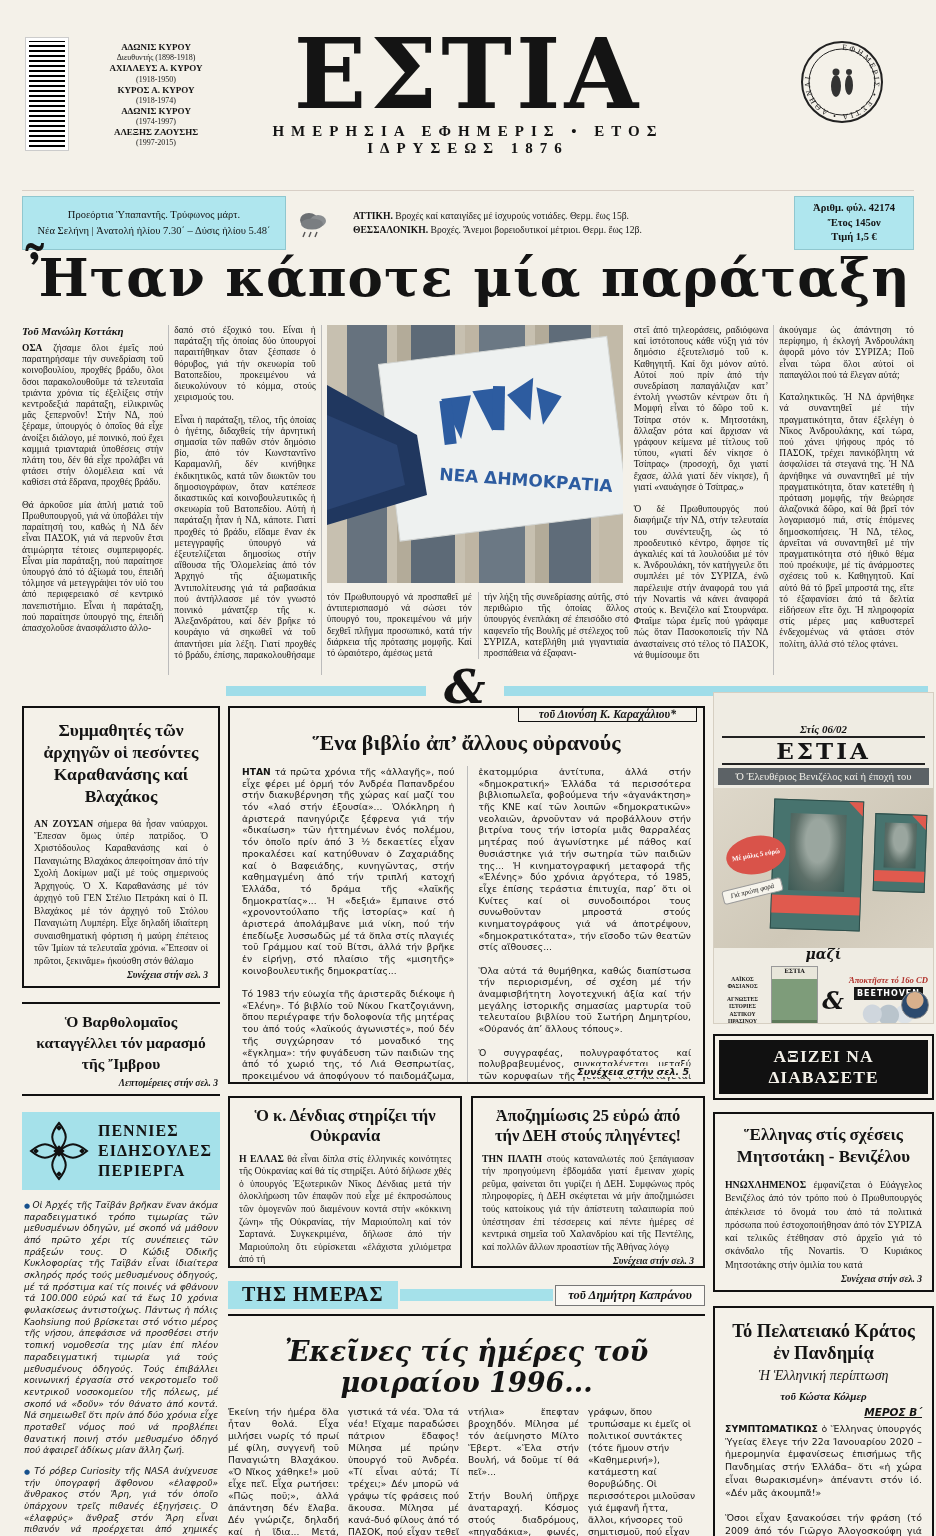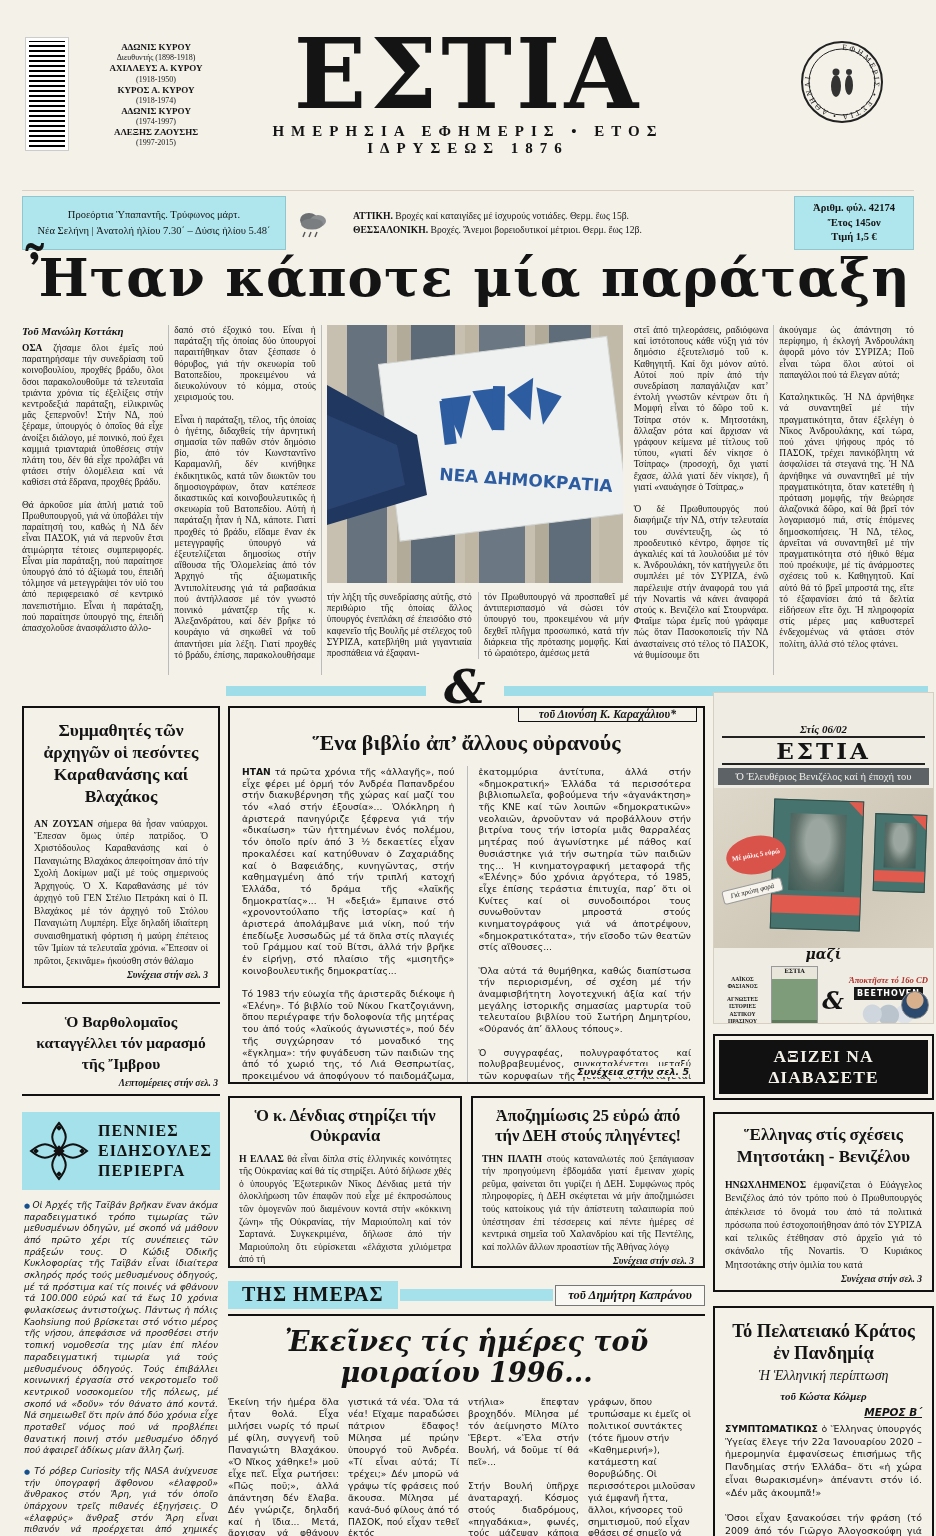--- a/index.html
+++ b/index.html
@@ -79,21 +79,21 @@
   #midrow{display:flex;gap:9px;margin-top:12px;height:172px;}
   #midrow .box{flex:1;padding:8px 9px;box-sizing:border-box;overflow:hidden;position:relative;}
   #midrow h2{margin:0 0 7px;text-align:center;font-size:16.5px;line-height:1.2;}
   #midrow .bd{font-size:9.7px;line-height:1.3;}
   
   #imeras-band{display:flex;align-items:center;margin-top:14px;height:26px;}
   #imeras-band .lbl{background:#a5e1ea;padding:2px 14px 3px;font-weight:bold;font-size:20px;letter-spacing:1px;}
   #imeras-band .strip{flex:1;height:12px;background:#a5e1ea;margin:0 2px;}
   #imeras-band .auth{background:#faf8f3;border:1px solid #777;padding:2px 12px;font-style:italic;font-weight:bold;font-size:12.5px;}
   #imeras-rule{border-top:2px solid #111;margin-top:6px;}
-  #imeras-h{font-size:27px;font-weight:bold;font-style:italic;text-align:center;margin:10px 0 8px;font-family:"DejaVu Serif",serif;}
+  #imeras-h{font-size:27px;font-weight:bold;font-style:italic;text-align:center;margin:20px 0 8px;font-family:"DejaVu Serif",serif;}
   #imeras-cols{display:flex;gap:9px;overflow:hidden;}
   #imeras-cols>div{width:111px;font-family:"DejaVu Sans",sans-serif;font-size:9.2px;line-height:1.3;}
   
   #ad{position:relative;height:330px;border:1px solid #d6cfc2;background:#efece3;overflow:hidden;}
   .ad-date{text-align:center;font-weight:bold;font-style:italic;font-size:11px;padding-top:2px;margin-top:28px;}
   .ad-brand{text-align:center;font-family:"DejaVu Serif",serif;font-weight:bold;font-size:23px;letter-spacing:3px;
     border-top:2px solid #222;border-bottom:2px solid #222;margin:1px 8px 0;line-height:1.1;}
   .ad-banner{background:#5c6266;color:#f3f1ea;text-align:center;font-size:10.6px;padding:3px 2px;margin:3px 4px;}
   .covers{position:relative;height:160px;background:linear-gradient(140deg,#ded8ca,#cfc8b8 60%,#d9d2c3);}
   .cover{position:absolute;background:#47736e;border:1px solid #2e4d49;}
@@ -232,22 +232,22 @@
           <rect x="118" y="72" width="12" height="44"></rect>
           <rect x="170" y="64" width="12" height="44" transform="rotate(8 176 86)"></rect>
           <polygon points="216,70 240,82 218,108"></polygon>
         </g>
         <text x="108" y="150" font-size="17" font-weight="bold" fill="#2d5ca0" font-family="DejaVu Sans,sans-serif" transform="rotate(11 108 150)">ΝΕΑ ΔΗΜΟΚΡΑΤΙΑ</text>
       </g>
       <polygon points="0,60 90,110 100,170 0,200" fill="#20375f"></polygon>
       <polygon points="0,90 70,120 78,160 0,185" fill="#2a4472"></polygon>
     </svg>
     <div class="subcols">
+      <div class="just">τόν Πρωθυπουργό νά προσπαθεῖ μέ ἀντιπερισπασμό νά σώσει τόν ὑπουργό του, προκειμένου νά μήν δεχθεῖ πλῆγμα προσωπικό, κατά τήν διάρκεια τῆς πρότασης μομφῆς. Καί τό ὡραιότερο, ἀμέσως μετά</div>
       <div class="just">τήν λήξη τῆς συνεδρίασης αὐτῆς, στό περιθώριο τῆς ὁποίας ἄλλος ὑπουργός ἐνεπλάκη σέ ἐπεισόδιο στό καφενεῖο τῆς Βουλῆς μέ στέλεχος τοῦ ΣΥΡΙΖΑ, κατεβλήθη μιά γιγαντιαία προσπάθεια νά ἐξαφανι-</div>
-      <div class="just">τόν Πρωθυπουργό νά προσπαθεῖ μέ ἀντιπερισπασμό νά σώσει τόν ὑπουργό του, προκειμένου νά μήν δεχθεῖ πλῆγμα προσωπικό, κατά τήν διάρκεια τῆς πρότασης μομφῆς. Καί τό ὡραιότερο, ἀμέσως μετά</div>
     </div>
   </div>
   <div class="lcol c4 just pre">στεῖ ἀπό τηλεοράσεις, ραδιόφωνα καί ἱστότοπους κάθε νύξη γιά τόν δημόσιο ἐξευτελισμό τοῦ κ. Καθηγητῆ. Καί ὄχι μόνον αὐτό. Αὐτοί πού πρίν ἀπό τήν συνεδρίαση παπαγάλιζαν κατ’ ἐντολή γνωστῶν κέντρων ὅτι ἡ Μομφή εἶναι τό δῶρο τοῦ κ. Τσίπρα στόν κ. Μητσοτάκη, ἄλλαξαν ρότα καί ἄρχισαν νά γράφουν κείμενα μέ τίτλους τοῦ τύπου, «γιατί δέν νίκησε ὁ Τσίπρας» (προσοχή, ὄχι γιατί ἔχασε, ἀλλά γιατί δέν νίκησε), ἤ γιατί «ναυάγησε ὁ Τσίπρας.»
 
 Ὁ δέ Πρωθυπουργός πού διαφήμιζε τήν ΝΔ, στήν τελευταία του συνέντευξη, ὡς τό προοδευτικό κέντρο, ἄφησε τίς ἀγκαλιές καί τά λουλούδια μέ τόν κ. Ἀνδρουλάκη, τόν κατήγγειλε ὅτι συμπλέει μέ τόν ΣΥΡΙΖΑ, ἐνῶ παρέλειψε στήν ἀναφορά του γιά τήν Novartis νά κάνει ἀναφορά στούς κ. Βενιζέλο καί Στουρνάρα. Φταῖμε τώρα ἐμεῖς πού γράφαμε πώς ὅταν Πασοκοποιεῖς τήν ΝΔ ἀνασταίνεις στό τέλος τό ΠΑΣΟΚ, νά θυμίσουμε ὅτι</div>
   <div class="lcol c5 just pre">ἀκούγαμε ὡς ἀπάντηση τό περίφημο, ἡ ἐκλογή Ἀνδρουλάκη ἀφορᾶ μόνο τόν ΣΥΡΙΖΑ; Ποῦ εἶναι τώρα ὅλοι αὐτοί οἱ παπαγάλοι πού τά ἔλεγαν αὐτά;
 
 Καταληκτικῶς. Ἡ ΝΔ ἀρνήθηκε νά συναντηθεῖ μέ τήν πραγματικότητα, ὅταν ἐξελέγη ὁ Νῖκος Ἀνδρουλάκης, καί τώρα, πού χάνει ψήφους πρός τό ΠΑΣΟΚ, τρέχει πανικόβλητη νά ἀσφαλίσει τά στεγανά της. Ἡ ΝΔ ἀρνήθηκε νά συναντηθεῖ μέ τήν πραγματικότητα, ὅταν κατετέθη ἡ πρόταση μομφῆς, τήν θεώρησε ἀλαζονικά δῶρο, καί θά βρεῖ τόν λογαριασμό πιά, στίς ἑπόμενες δημοσκοπήσεις. Ἡ ΝΔ, τέλος, ἀρνεῖται νά συναντηθεῖ μέ τήν πραγματικότητα στό ἠθικό θέμα πού προέκυψε, μέ τίς ἀνάρμοστες σχέσεις τοῦ κ. Καθηγητοῦ. Καί αὐτό θά τό βρεῖ μπροστά της, εἴτε τό ἐξαφανίσει ἀπό τά δελτία εἰδήσεων εἴτε ὄχι. Ἡ πληροφορία στίς μέρες μας καθυστερεῖ ἐνδεχομένως νά φτάσει στόν πολίτη, ἀλλά στό τέλος φτάνει.</div>
 </div>
 

